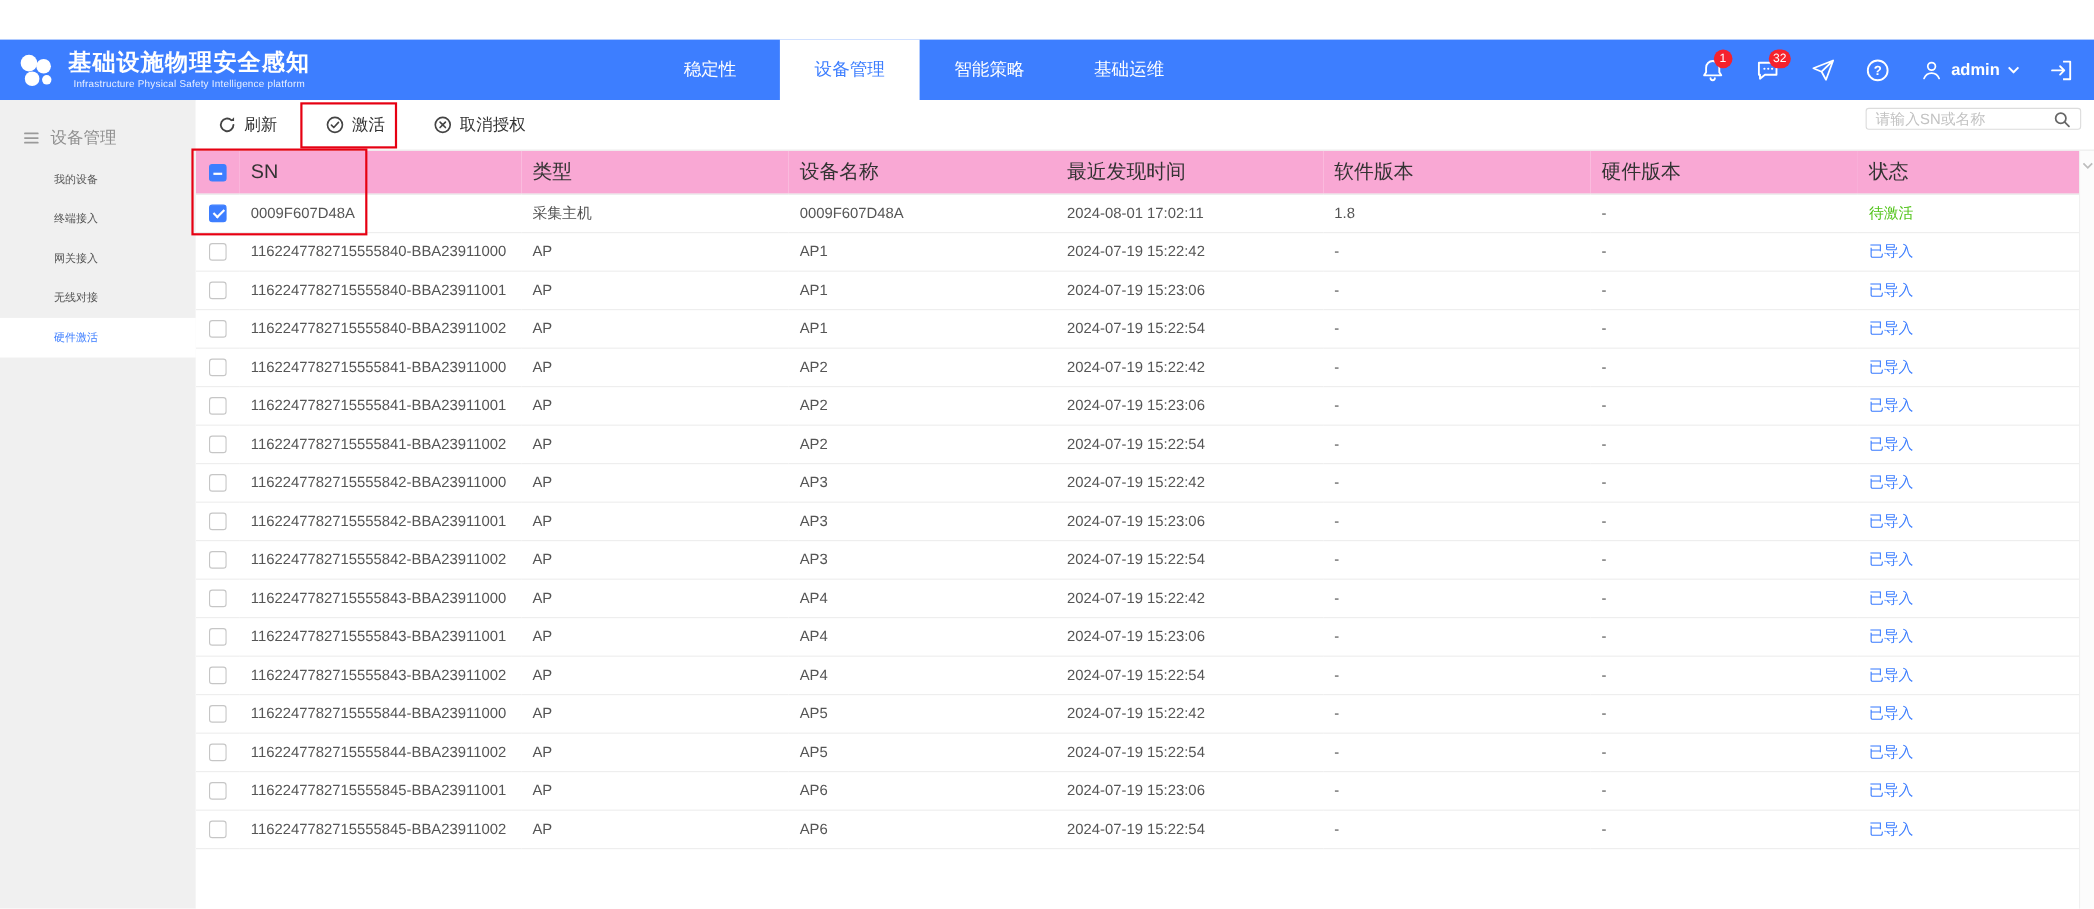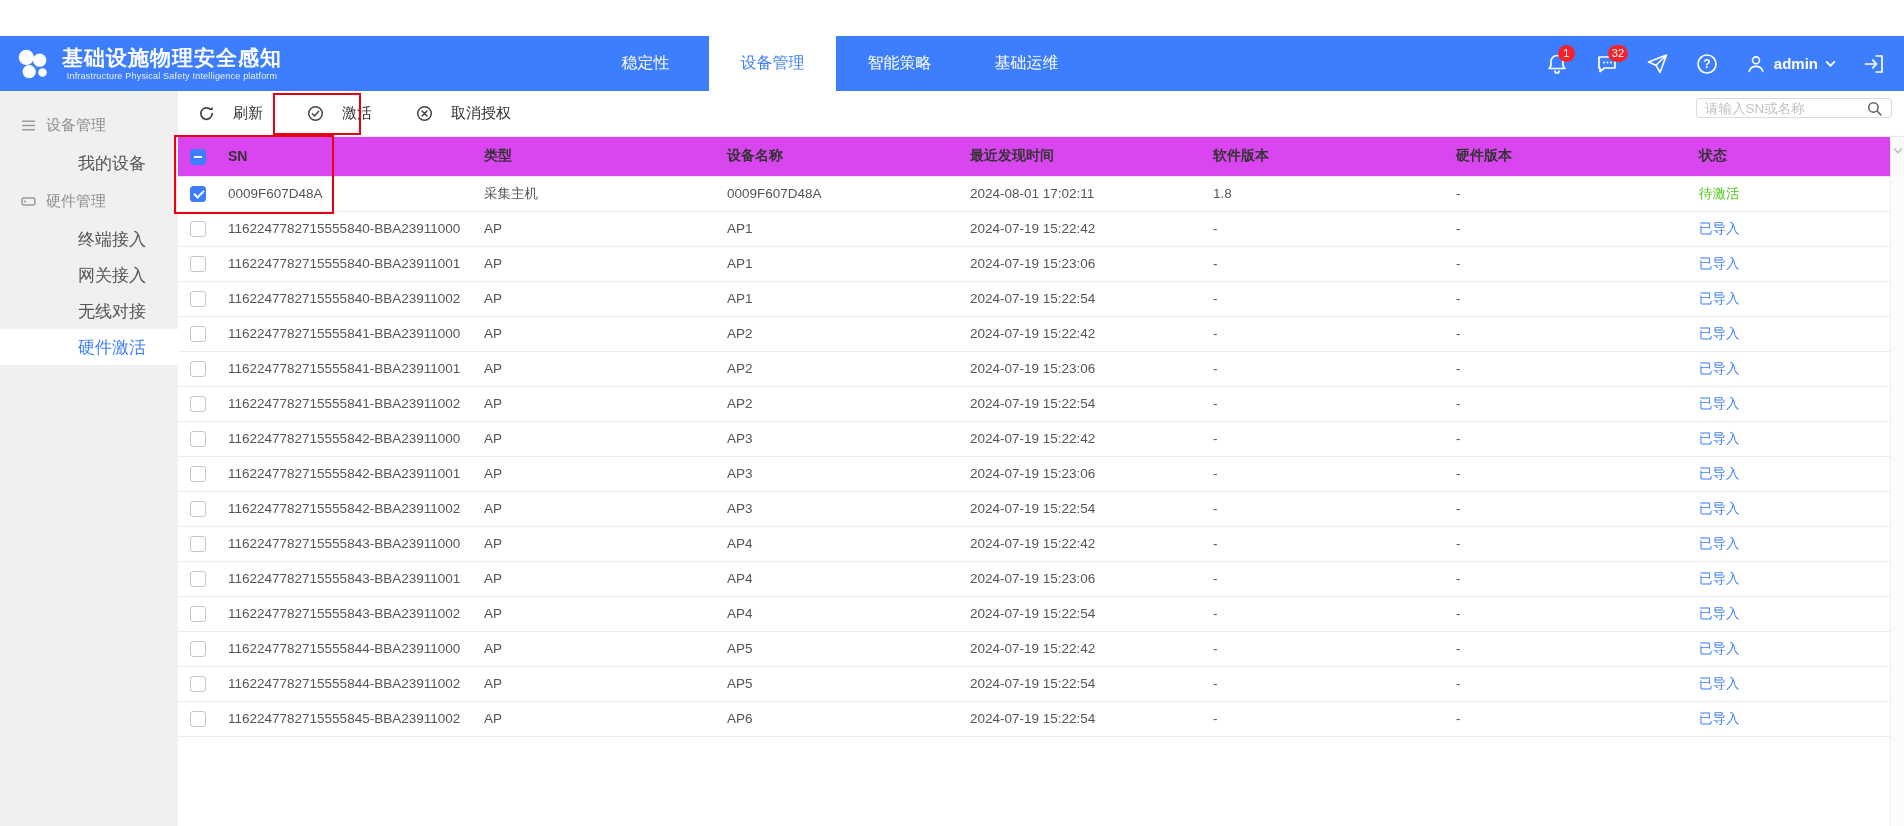--- a/index.html
+++ b/index.html
@@ -50,50 +50,50 @@
   
   .main { flex: 1; display: flex; min-height: 0; }
   .sidebar { width: 178px; flex: none; background: #f0f0f0; padding-top: 14px; }
   .side-group {
     height: 40px; display: flex; align-items: center; gap: 9px;
     padding-left: 20px; color: #8f8f8f; font-size: 15px; cursor: pointer;
   }
   .side-group svg { width: 17px; height: 17px; color: #9a9a9a; flex: none; }
   .side-item {
     height: 36px; display: flex; align-items: center;
-    padding-left: 78px; color: #555; font-size: 17px; cursor: pointer;
+    padding-left: 49px; color: #555; font-size: 10px; cursor: pointer;
   }
   .side-item.active { background: #fff; color: var(--primary); }
 
   .content { flex: 1; position: relative; background: #fff; min-width: 0; }
 
   
   .toolbar {
     height: 46px; border-bottom: 1px solid #e8e8e8;
     display: flex; align-items: center; padding-left: 20px; gap: 44px;
     position: relative; background: #fff;
   }
-  .tb-btn { display: flex; align-items: center; gap: 18px; font-size: 15px; color: #333; cursor: pointer; }
+  .tb-btn { display: flex; align-items: center; gap: 7px; font-size: 15px; color: #333; cursor: pointer; }
   .tb-btn svg { width: 17px; height: 17px; color: #444; flex: none; }
   .search-box {
     position: absolute; right: 12px; top: 7px;
     width: 196px; height: 20px;
     border: 1px solid #dcdcdc; border-radius: 3px;
     display: flex; align-items: center; background: #fff;
   }
   .search-box input { flex: 1; min-width: 0; border: none; outline: none; padding: 0 8px; font-size: 13.5px; color: #333; background: transparent; font-family: inherit; }
   .search-box input::placeholder { color: #c2c2c2; }
   .search-icon { width: 17px; height: 17px; color: #666; margin-right: 8px; flex: none; cursor: pointer; }
 
   
   .table-area { position: relative; height: calc(826px - 55px - 46px); overflow: hidden; }
   table { border-collapse: collapse; table-layout: fixed; width: calc(100% - 14px); }
   th {
-    height: 39px; text-align: left; font-size: 14px; font-weight: bold; color: #333;
-    padding-left: 10px; border-bottom: 1px solid #e6e6e6; background: #d946ef; white-space: nowrap;
+    height: 39px; text-align: left; font-size: 18px; font-weight: normal; color: #333;
+    padding-left: 10px; border-bottom: 1px solid #e6e6e6; background: #f9a8d4; white-space: nowrap;
   }
   td {
     height: 35px; font-size: 13.5px; color: #555; padding-left: 10px;
     border-bottom: 1px solid #ededed; white-space: nowrap; overflow: hidden;
   }
   .cb-cell { padding-left: 0 !important; text-align: center; }
   .ghost-row td { height: 35px; border-bottom: none; background: #fff; }
 
   .status-pending { color: var(--status-pending); }
   .status-imported { color: var(--primary); cursor: pointer; }
@@ -202,27 +202,20 @@
 
     <div class="sidebar">
       <div class="side-group">
         <svg viewBox="0 0 16 16">
             <path d="M2.5 4h11M2.5 8h11M2.5 12h11" stroke="currentColor" stroke-width="1.5" stroke-linecap="round" fill="none"></path>
           </svg>
         <span>设备管理</span>
       </div>
       <div class="side-item">我的设备</div>
 
-      <div class="side-group">
-        <svg viewBox="0 0 16 16">
-            <rect x="2" y="4.8" width="12" height="6.4" rx="1.3" fill="none" stroke="currentColor" stroke-width="1.4"></rect>
-            <circle cx="4.6" cy="8" r=".95" fill="currentColor"></circle>
-          </svg>
-        <span>硬件管理</span>
-      </div>
       <div class="side-item">终端接入</div>
       <div class="side-item">网关接入</div>
       <div class="side-item">无线对接</div>
       <div class="side-item active">硬件激活</div>
     </div>
 
     <div class="content">
 
       <div class="toolbar">
         <div class="tb-btn">
@@ -441,20 +434,30 @@
     <td>1162247782715555844-BBA23911002</td>
     <td>AP</td>
     <td>AP5</td>
     <td>2024-07-19 15:22:54</td>
     <td>-</td>
     <td>-</td>
     <td><span class="status-imported">已导入</span></td>
   </tr>
 
 
+  <tr>
+    <td class="cb-cell"><span class="cb"></span></td>
+    <td>1162247782715555845-BBA23911001</td>
+    <td>AP</td>
+    <td>AP6</td>
+    <td>2024-07-19 15:23:06</td>
+    <td>-</td>
+    <td>-</td>
+    <td><span class="status-imported">已导入</span></td>
+  </tr>
 
   <tr>
     <td class="cb-cell"><span class="cb"></span></td>
     <td>1162247782715555845-BBA23911002</td>
     <td>AP</td>
     <td>AP6</td>
     <td>2024-07-19 15:22:54</td>
     <td>-</td>
     <td>-</td>
     <td><span class="status-imported">已导入</span></td>

